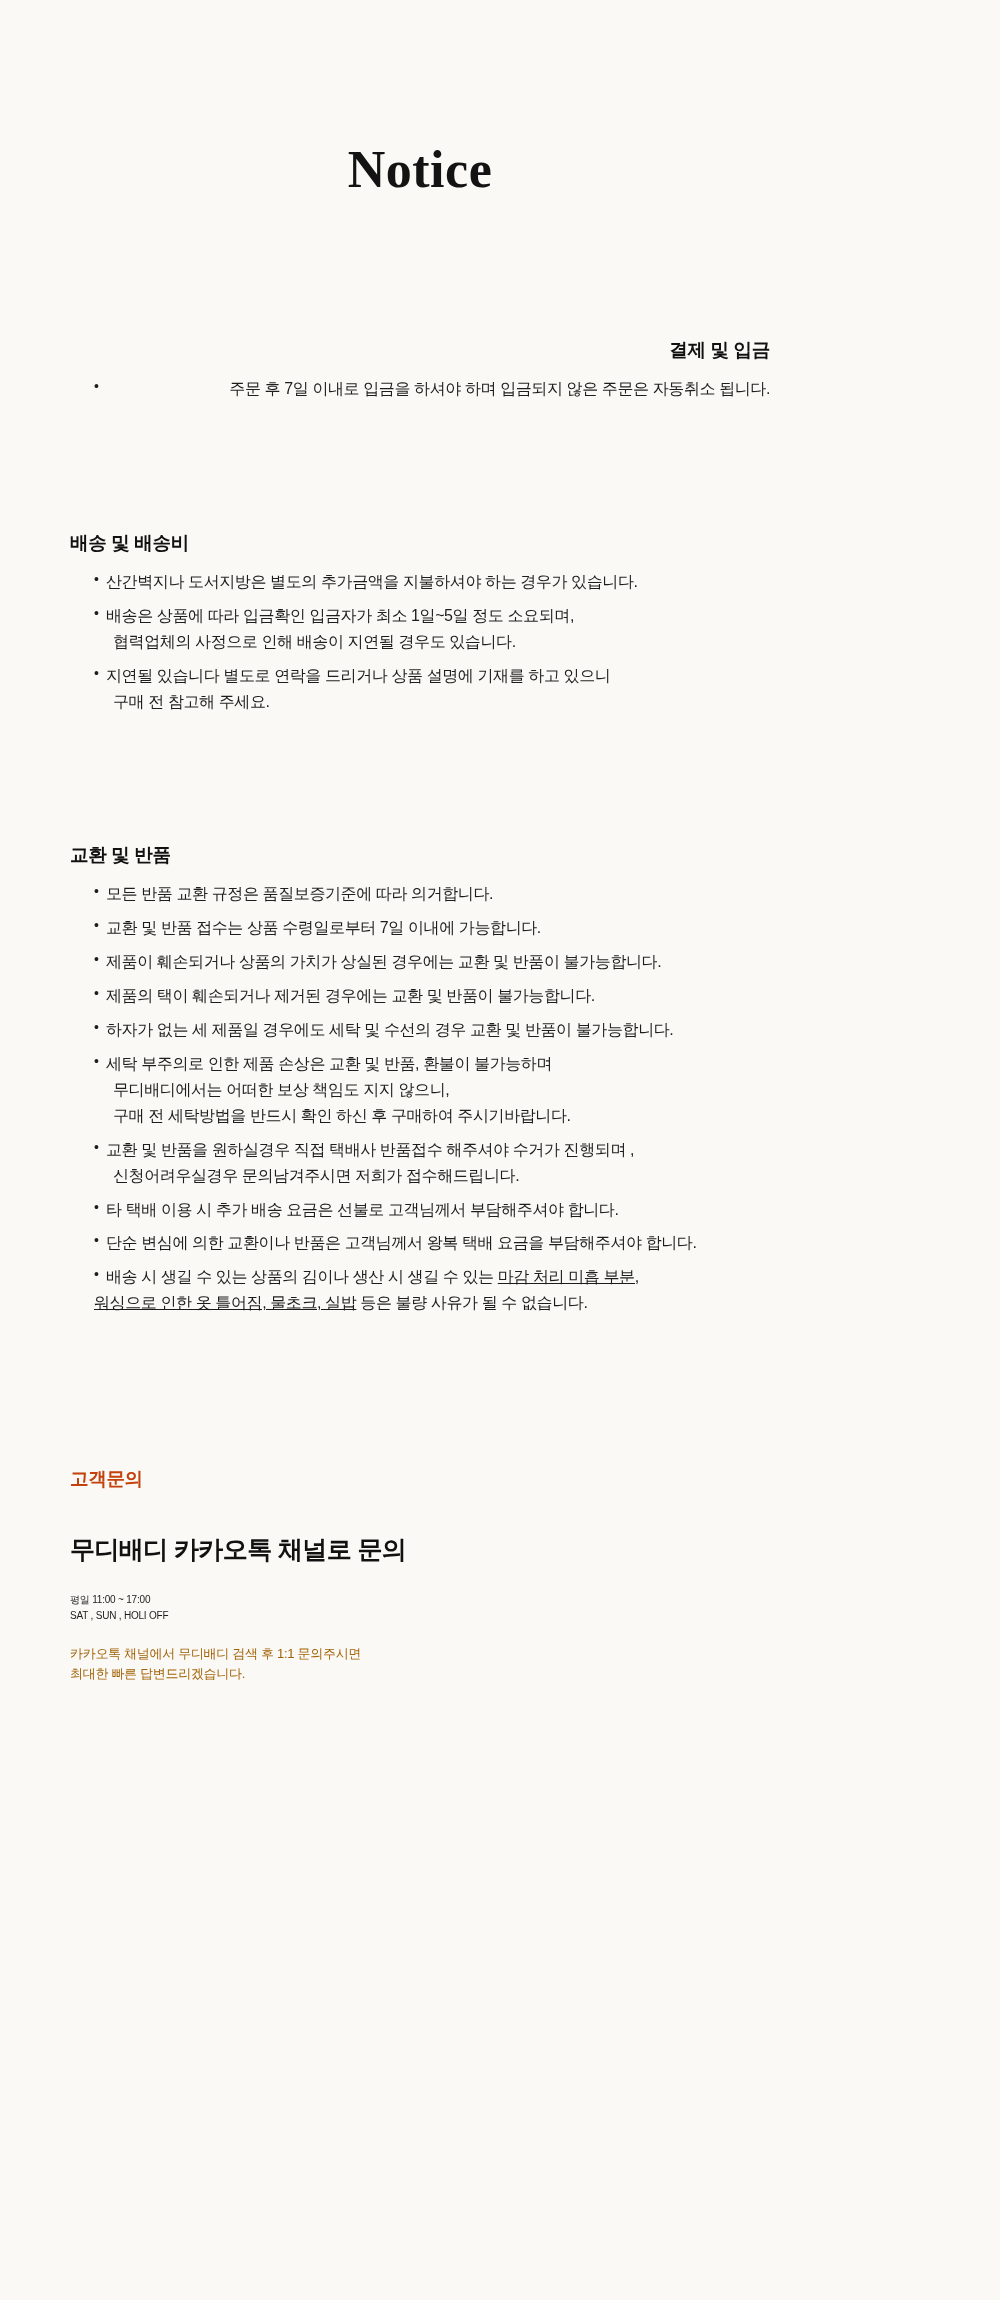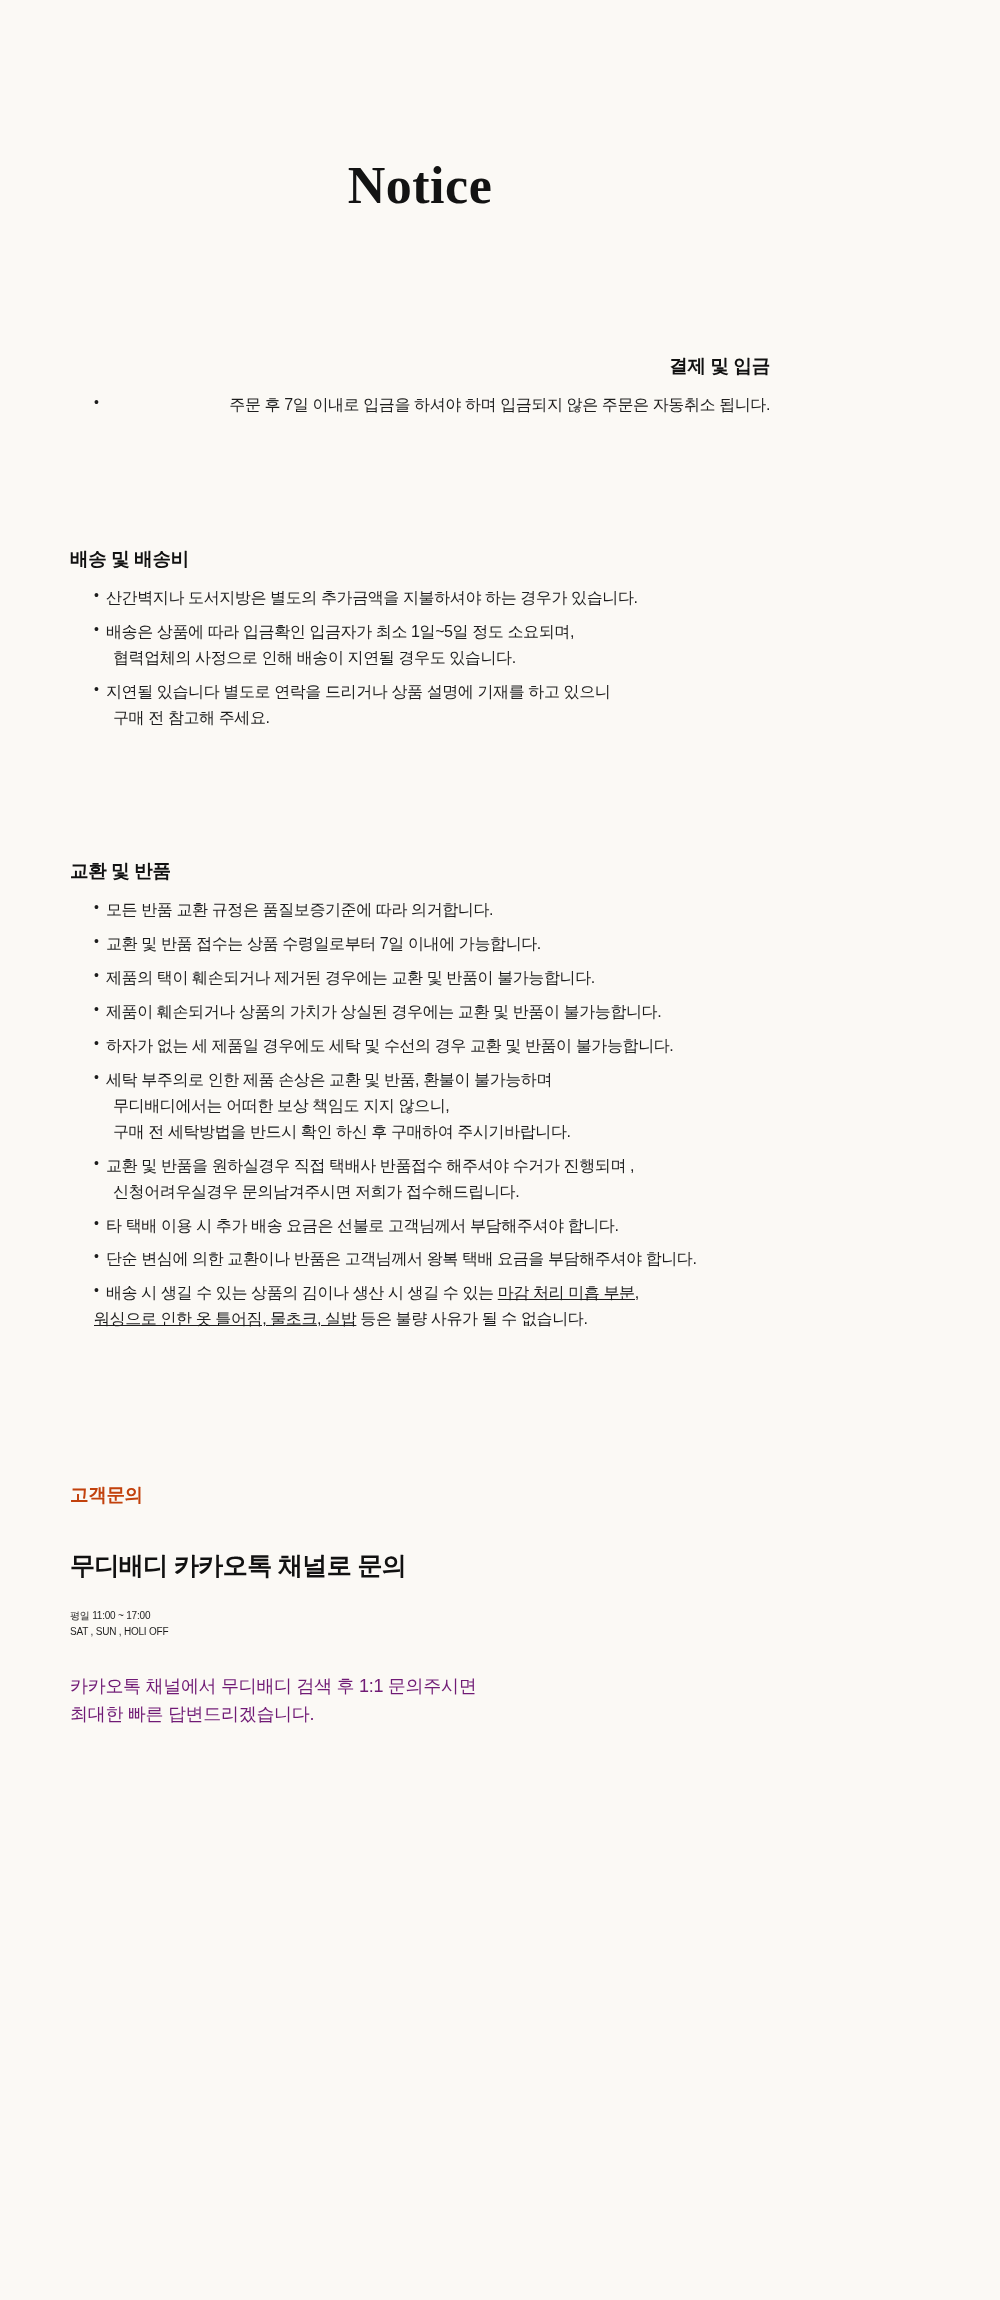--- a/index.html
+++ b/index.html
@@ -12,21 +12,21 @@
     background: #fbf9f5;
     font-family: "Liberation Sans", sans-serif;
     color: #1b1b1b;
     -webkit-font-smoothing: antialiased;
   }
   .page {
     position: relative;
     width: 840px;
     min-height: 2300px;
     box-sizing: border-box;
-    padding: 16px 70px;
+    padding: 0 70px;
   }
   .notice-title {
     text-align: center;
     font-family: "Liberation Serif", serif;
     font-weight: 700;
     font-size: 52px;
     letter-spacing: 0.5px;
     color: #131313;
     padding-top: 140px;
     margin: 0;
@@ -89,24 +89,24 @@
     letter-spacing: -0.6px;
   }
   .cs-hours {
     margin-top: 26px;
     font-size: 10px;
     line-height: 1.55;
     color: #1d1d1d;
     letter-spacing: -0.2px;
   }
   .cs-note {
-    margin-top: 34px;
-    font-size: 18px;
+    margin-top: 21px;
+    font-size: 13px;
     line-height: 1.55;
-    color: #701a75;
+    color: #a16207;
     letter-spacing: -0.3px;
   }
   .bottom-space { height: 180px; }
 </style>
 </head>
 <body>
 
 <div class="page">
 
   <h1 class="notice-title">Notice</h1>
@@ -140,24 +140,24 @@
   <div class="section section-gap-3">
     <div class="section-heading">교환 및 반품</div>
     <ul class="bullets">
       <li>
         <span>모든 반품 교환 규정은 품질보증기준에 따라 의거합니다.</span>
       </li>
       <li>
         <span>교환 및 반품 접수는 상품 수령일로부터 7일 이내에 가능합니다.</span>
       </li>
       <li>
-        <span>제품의 택이 훼손되거나 제거된 경우에는 교환 및 반품이 불가능합니다.</span>
+        <span>제품이 훼손되거나 상품의 가치가 상실된 경우에는 교환 및 반품이 불가능합니다.</span>
       </li>
       <li>
-        <span>제품이 훼손되거나 상품의 가치가 상실된 경우에는 교환 및 반품이 불가능합니다.</span>
+        <span>제품의 택이 훼손되거나 제거된 경우에는 교환 및 반품이 불가능합니다.</span>
       </li>
       <li>
         <span>하자가 없는 세 제품일 경우에도 세탁 및 수선의 경우 교환 및 반품이 불가능합니다.</span>
       </li>
       <li>
         <span>세탁 부주의로 인한 제품 손상은 교환 및 반품, 환불이 불가능하며</span>
         <span class="cont">무디배디에서는 어떠한 보상 책임도 지지 않으니,</span>
         <span class="cont">구매 전 세탁방법을 반드시 확인 하신 후 구매하여 주시기바랍니다.</span>
       </li>
       <li>

